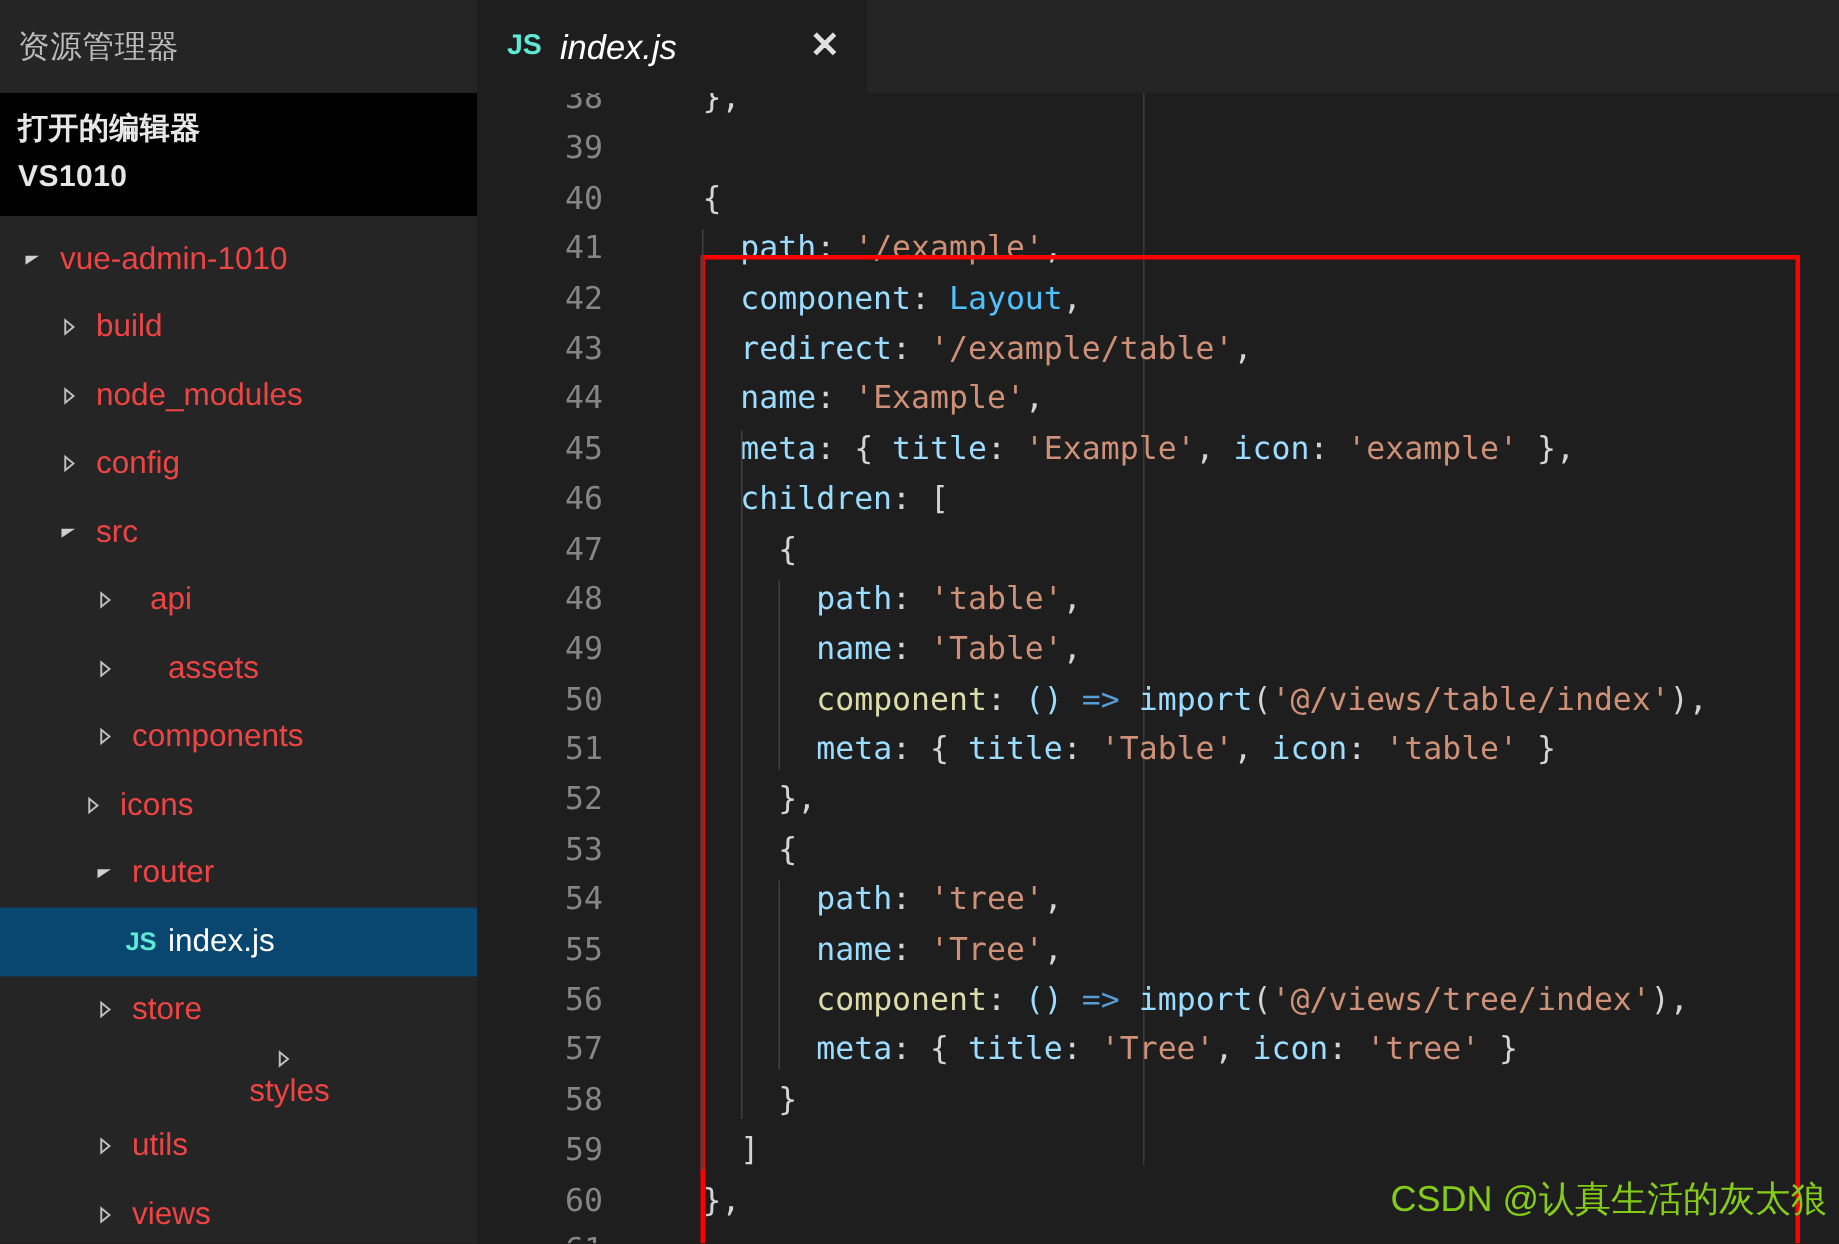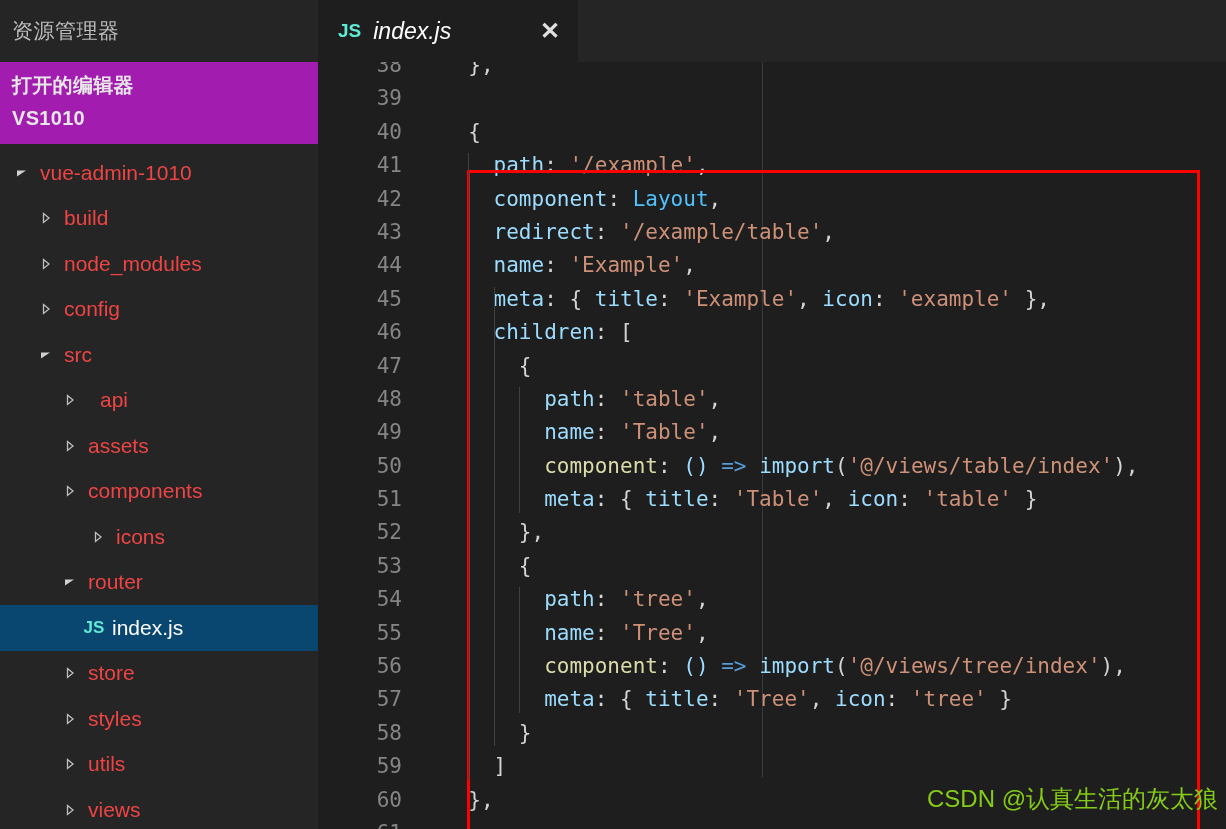--- a/index.html
+++ b/index.html
@@ -39,21 +39,21 @@
     align-items: center;
     padding-left: 12px;
     color: #bbbbbb;
     font-size: 21px;
     letter-spacing: 0.5px;
     background: #252526;
     box-sizing: border-box;
   }
 
   .open-editors {
-    background: #a21caf;
+    background: #000000;
     padding: 6px 0 10px 0;
   }
   .open-editors-header {
     color: #e7e7e7;
     font-size: 20px;
     font-weight: bold;
     padding: 4px 0 4px 12px;
     letter-spacing: 0.3px;
   }
   .open-editors-sub {
@@ -290,37 +290,37 @@
           <span class="tree-label">src</span>
         </div>
         <div class="tree-row" style="padding-left: 60px; gap: 12px;">
           <span class="twisty">
             <svg width="12" height="14" viewBox="0 0 12 14">
               <path d="M3.5 2.5 L9 7 L3.5 11.5 Z" fill="none" stroke="#bfbfbf" stroke-width="1.3"></path>
             </svg>
           </span>
           <span class="tree-label">api</span>
         </div>
+        <div class="tree-row" style="padding-left: 60px; gap: 24px;">
+          <span class="twisty">
+            <svg width="12" height="14" viewBox="0 0 12 14">
+              <path d="M3.5 2.5 L9 7 L3.5 11.5 Z" fill="none" stroke="#bfbfbf" stroke-width="1.3"></path>
+            </svg>
+          </span>
+          <span class="tree-label">assets</span>
+        </div>
         <div class="tree-row" style="padding-left: 60px;">
           <span class="twisty">
             <svg width="12" height="14" viewBox="0 0 12 14">
               <path d="M3.5 2.5 L9 7 L3.5 11.5 Z" fill="none" stroke="#bfbfbf" stroke-width="1.3"></path>
             </svg>
           </span>
-          <span class="tree-label">assets</span>
-        </div>
-        <div class="tree-row" style="padding-left: 60px;">
-          <span class="twisty">
-            <svg width="12" height="14" viewBox="0 0 12 14">
-              <path d="M3.5 2.5 L9 7 L3.5 11.5 Z" fill="none" stroke="#bfbfbf" stroke-width="1.3"></path>
-            </svg>
-          </span>
           <span class="tree-label">components</span>
         </div>
-        <div class="tree-row" style="padding-left: 88px;">
+        <div class="tree-row" style="padding-left: 52px;">
           <span class="twisty">
             <svg width="12" height="14" viewBox="0 0 12 14">
               <path d="M3.5 2.5 L9 7 L3.5 11.5 Z" fill="none" stroke="#bfbfbf" stroke-width="1.3"></path>
             </svg>
           </span>
           <span class="tree-label">icons</span>
         </div>
         <div class="tree-row" style="padding-left: 60px;">
           <span class="twisty">
             <svg width="14" height="12" viewBox="0 0 14 12">
@@ -336,21 +336,21 @@
           <span class="tree-label">index.js</span>
         </div>
         <div class="tree-row" style="padding-left: 60px;">
           <span class="twisty">
             <svg width="12" height="14" viewBox="0 0 12 14">
               <path d="M3.5 2.5 L9 7 L3.5 11.5 Z" fill="none" stroke="#bfbfbf" stroke-width="1.3"></path>
             </svg>
           </span>
           <span class="tree-label">store</span>
         </div>
-        <div class="tree-row" style="padding-left: 60px;">
+        <div class="tree-row" style="padding-left: 60px; flex-direction: column;">
           <span class="twisty">
             <svg width="12" height="14" viewBox="0 0 12 14">
               <path d="M3.5 2.5 L9 7 L3.5 11.5 Z" fill="none" stroke="#bfbfbf" stroke-width="1.3"></path>
             </svg>
           </span>
           <span class="tree-label">styles</span>
         </div>
         <div class="tree-row" style="padding-left: 60px;">
           <span class="twisty">
             <svg width="12" height="14" viewBox="0 0 12 14">

